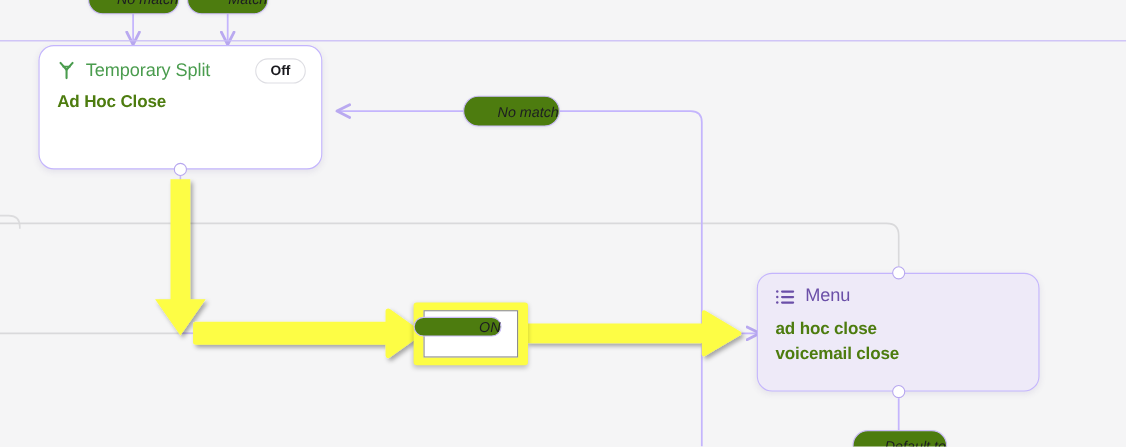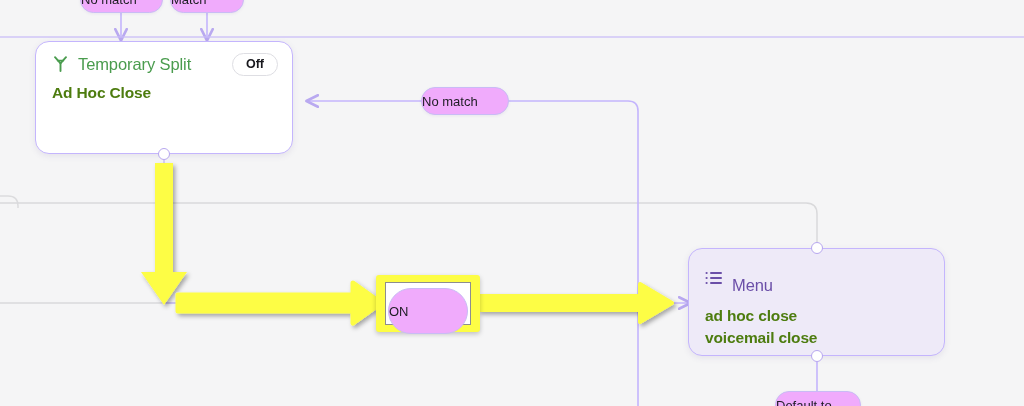--- a/index.html
+++ b/index.html
@@ -24,39 +24,40 @@
   .node.white{background:#ffffff;}
   .node.lilac{background:#eeeaf8;}
   .node-head{
     display:flex;align-items:center;justify-content:space-between;
     padding:11px 14px 0 16px;
     gap:11px;
   }
   .node-head-left{display:flex;align-items:center;gap:9px;}
   .node-type{font-size:16.5px;letter-spacing:-.1px;}
   .node-type.green{color:#4a9c4e;}
-  .node-type.purple{color:#6b4fa8;margin-top:16px;}
+  .node-type.purple{color:#6b4fa8;}
   .node-title{
     padding:6px 16px 0 16px;
     font-size:15.5px;font-weight:bold;color:#4d7c0f;line-height:1.45;
     letter-spacing:-.15px;
   }
   .badge{
     border:1.3px solid #dedee3;background:#fff;border-radius:999px;
     padding:4px 13px;font-size:12.5px;font-weight:bold;color:#18181d;
     line-height:1;
   }
 
   
   .pill{
     position:absolute;box-sizing:border-box;
-    background:#f0abfc;border:1.6px solid #c9bbf5;border-radius:999px;
-    display:flex;align-items:center;justify-content:flex-start;
+    background:#4d7c0f;border:1.6px solid #c9bbf5;border-radius:999px;
+    display:flex;align-items:center;justify-content:flex-end;
     font-size:13px;color:#1c1c22;
     box-shadow:0 1px 3px rgba(90,70,140,.08);
+    font-style:italic;
   }
 
   
   .port{
     position:absolute;width:12px;height:12px;border-radius:50%;
     background:#ffffff;border:1.7px solid #b7a7ef;box-sizing:border-box;
   }
 
   
   .hl-box{
@@ -141,21 +142,21 @@
     <div class="node-title">Ad Hoc Close</div>
   </div>
   <div class="port" style="left:158px;top:148px;"></div>
 
   <div class="pill" style="left:421px;top:87px;width:88px;height:28px;">
     <span>No match</span>
   </div>
 
   <div class="hl-box" style="left:376px;top:275px;width:104px;height:57px;"></div>
   <div class="hl-box-inner" style="left:385px;top:282px;width:86px;height:43px;"></div>
-  <div class="pill" style="left:388px;top:288px;width:80px;height:46px;box-shadow:none;">
+  <div class="pill" style="left:376px;top:288px;width:80px;height:18px;box-shadow:none;">
     <span>ON</span>
   </div>
 
   <div class="node lilac" style="left:688px;top:248px;width:257px;height:108px;">
     <div class="node-head">
       <div class="node-head-left">
         <span class="ico">
           <svg width="18" height="16" viewBox="0 0 18 16">
             <circle cx="1.6" cy="3" r="1.1" fill="#6b4fa8"></circle>
             <circle cx="1.6" cy="8" r="1.1" fill="#6b4fa8"></circle>

